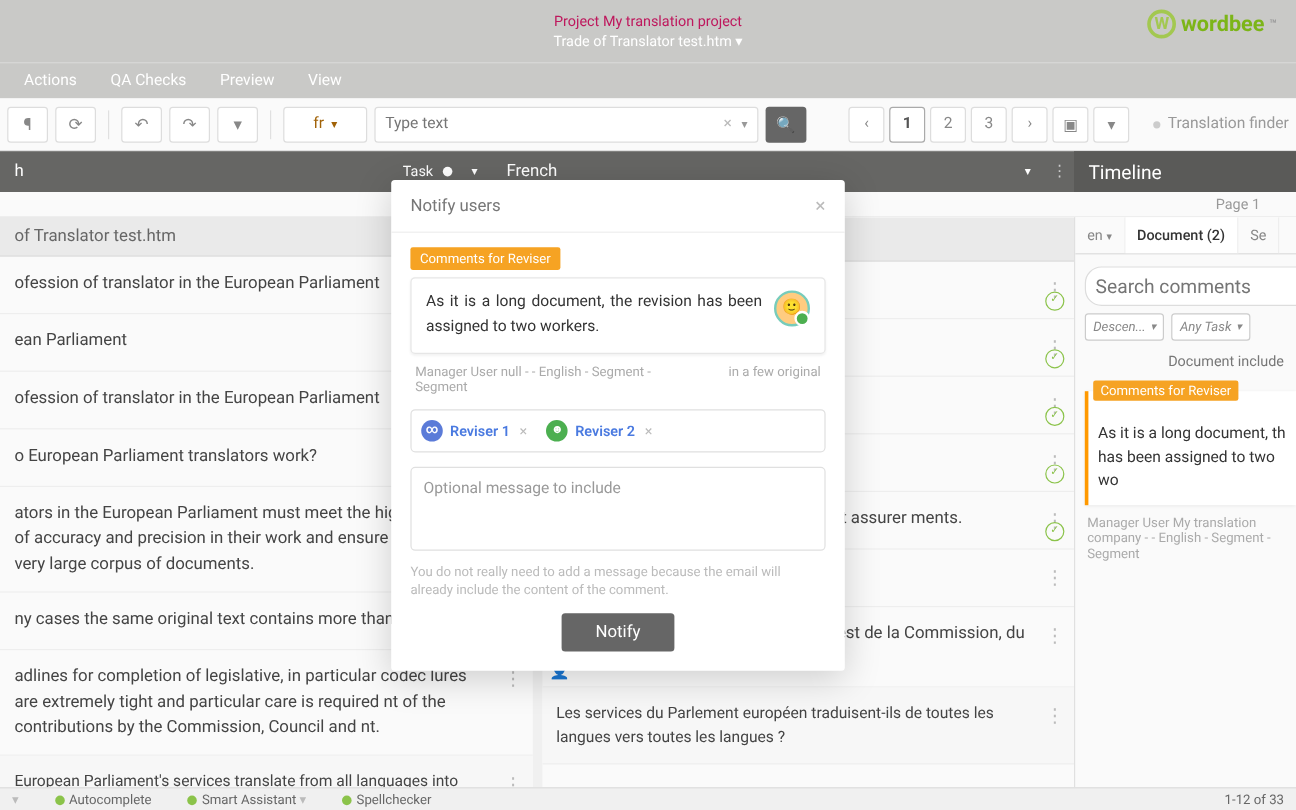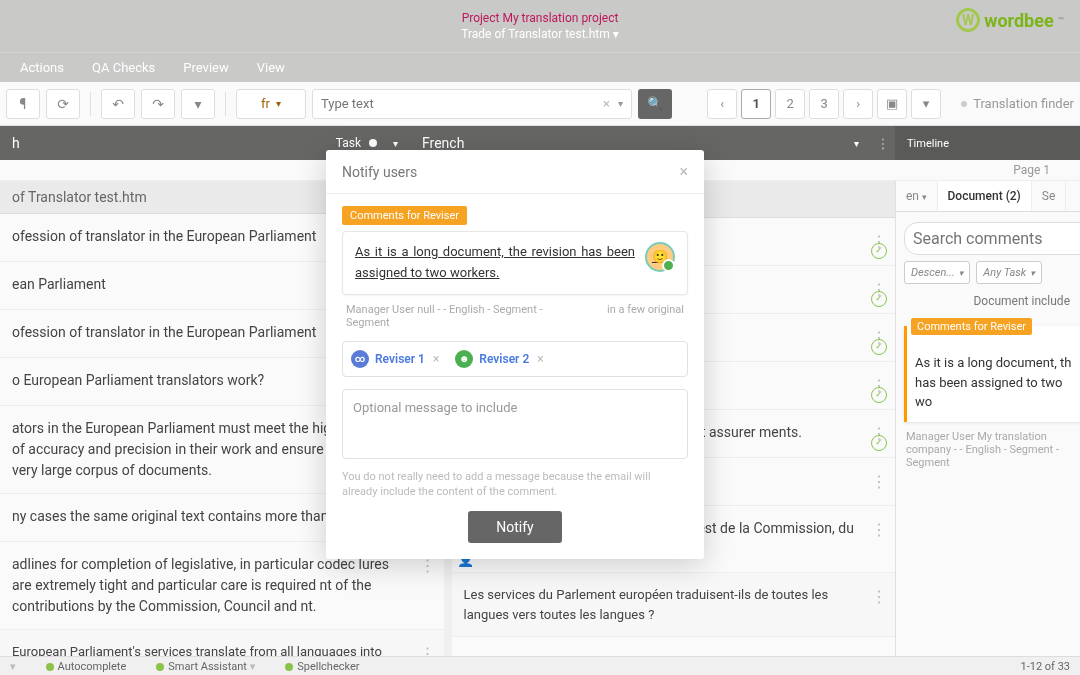--- a/index.html
+++ b/index.html
@@ -27,21 +27,21 @@
 .page-btn.active { border-color:#aaa; color:#555; font-weight:bold;}
 .finder-link { margin-left: 14px; color: #999; font-size: 13px; display:flex; align-items:center; gap:6px;}
 .finder-dot { width:6px; height:6px; border-radius:50%; background:#ccc;}
 
 .lang-header { height: 34px; background: #666664; display: flex; }
 .lang-col { flex: 1; display: flex; align-items: center; padding: 0 12px; color: #fff; font-size: 14px; position:relative;}
 .lang-col .edit { margin-left:auto; font-size:12px; display:flex; align-items:center; gap:8px;}
 .lang-col .dot { width:8px; height:8px; border-radius:50%; background:#fff;}
 .lang-col .chev { margin-left:8px; font-size:10px;}
 .lang-more { width:24px; display:flex; align-items:center; justify-content:center; color:#ccc;}
-.right-panel-header { width:185px; background:#5a5a58; color:#fff; display:flex; align-items:center; padding:0 12px; font-size:11px;}
+.right-panel-header { width:185px; background:#5a5a58; color:#fff; display:flex; align-items:center; padding:0 12px; font-size:16px;}
 
 .page-ind { font-size: 12px; color: #999; background:#fafafa; border-bottom:1px solid #eee; text-align:right; padding:3px 30px 3px 0; }
 
 .main { display: flex; height: calc(675px - 52px - 30px - 44px - 34px - 19px - 19px); }
 .grid { flex: 1; overflow: hidden; display: flex; }
 .grid-col { flex: 1; overflow-y: auto; }
 .grid-col.left { border-right: 8px solid #f0f0f0; }
 .doc-head { background: #eaeaea; padding: 8px 12px; font-size: 14px; color: #666; border-bottom:1px solid #ddd;}
 .seg-row { border-bottom: 1px solid #eee; padding: 12px 40px 12px 12px; font-size: 14px; line-height: 1.5; position: relative; min-height:48px; color:#444;}
 .seg-row.small { font-size:13px; }
@@ -65,21 +65,21 @@
 .footer { height: 19px; background: #f0f0f0; border-top: 1px solid #ddd; display: flex; align-items: center; padding: 0 10px; font-size: 11px; color: #666; gap: 30px; position:absolute; bottom:0; left:0; right:0;}
 .footer .dot { width:8px; height:8px; border-radius:50%; background:#8bc34a; margin-right:4px; display:inline-block; vertical-align:middle;}
 .footer .right { margin-left:auto;}
 
 .modal-back { position: absolute; inset: 0; pointer-events:none; }
 .modal { position: absolute; left: 326px; top: 150px; width: 378px; background: #fff; box-shadow: 0 6px 30px rgba(0,0,0,0.18); border-radius: 3px; pointer-events:auto;}
 .modal-head { display: flex; align-items: center; justify-content: space-between; padding: 12px 16px; border-bottom: 1px solid #eee; color: #777; font-size: 14px;}
 .modal-close { color: #bbb; cursor:pointer; font-size:16px;}
 .modal-body { padding: 12px 16px 16px; }
 .m-tag { display:inline-block; background:#f6a323; color:#fff; font-size:11px; padding:3px 8px; border-radius:2px; margin-bottom:6px;}
-.m-card { background:#fff; border:1px solid #e6e6e6; border-radius:4px; padding:10px 12px; font-size:13px; line-height:1.6; display:flex; gap:10px; align-items:flex-start; box-shadow:0 1px 2px rgba(0,0,0,.05); text-align:justify;text-decoration:underline;}
+.m-card { background:#fff; border:1px solid #e6e6e6; border-radius:4px; padding:10px 12px; font-size:13px; line-height:1.6; display:flex; gap:10px; align-items:flex-start; box-shadow:0 1px 2px rgba(0,0,0,.05); text-align:justify;}
 .m-card .txt { flex:1; }
 .m-avatar { width:30px; height:30px; border-radius:50%; background:#ffcc80; border:2px solid #7cb; position:relative; flex-shrink:0; display:flex; align-items:center; justify-content:center;}
 .m-avatar::after{content:""; position:absolute; right:-2px; bottom:-2px; width:9px; height:9px; background:#4caf50; border-radius:50%; border:2px solid #fff;}
 .m-meta { font-size:11px; color:#aaa; display:flex; justify-content:space-between; margin:8px 4px 12px;}
 .m-users { border:1px solid #e0e0e0; border-radius:4px; padding:8px; display:flex; gap:16px; margin-bottom:12px;}
 .m-user { display:flex; align-items:center; gap:6px; font-size:12px; color:#4a7ae0; font-weight:600;}
 .m-user .ic { width:18px; height:18px; border-radius:50%; background:#5b7bd8; display:flex; align-items:center; justify-content:center; color:#fff; font-size:10px;}
 .m-user .ic.g { background:#4caf50;}
 .m-user .x { color:#bbb; font-weight:400; margin-left:2px;}
 .m-msg { border:1px solid #e0e0e0; border-radius:4px; padding:10px; height:70px; font-size:13px; color:#999; margin-bottom:10px;}

